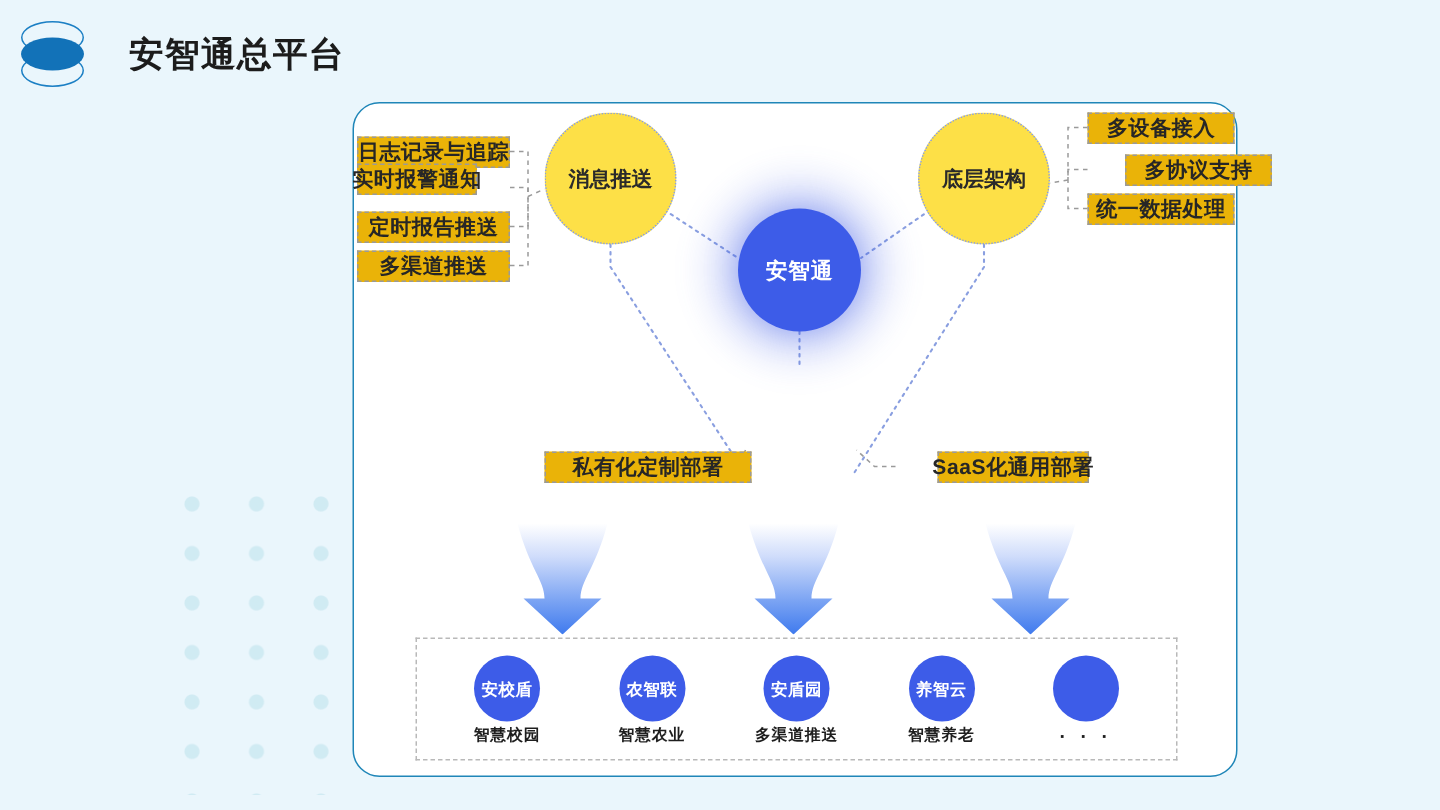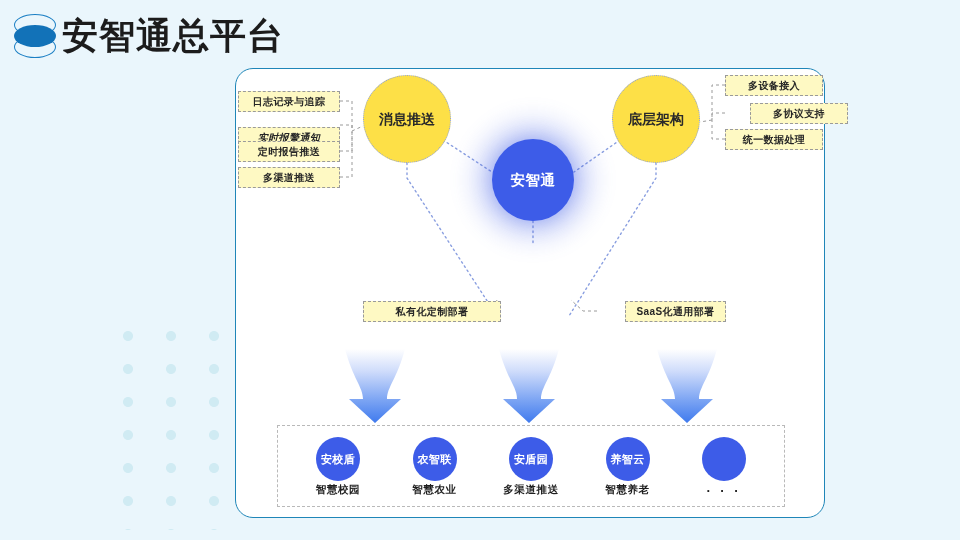--- a/index.html
+++ b/index.html
@@ -44,22 +44,22 @@
   }
   #logo .ring.top { top: 1px; }
   #logo .ring.bot { top: 23px; }
   #logo .core {
     position: absolute; left: 2px; top: 12px;
     width: 42px; height: 22px;
     background: #1272b8;
     border-radius: 50%;
   }
   #title {
-    margin-left: 4px;
-    font-size: 36px;
+    margin-left: 28px;
+    font-size: 23px;
     font-weight: 700;
     color: #1c1c1c;
     letter-spacing: 1px;
   }
   
   #panel {
     position: absolute;
     left: 235px; top: 68px;
     width: 590px; height: 450px;
     background: #ffffff;
@@ -103,31 +103,31 @@
     color: #fff;
     font-size: 14.5px;
     font-weight: 700;
     letter-spacing: .5px;
     box-shadow: 0 0 22px rgba(62,92,231,.45);
   }
   
   .tag {
     position: absolute;
     border: 1.1px dashed #9a9a9a;
-    background: #fef9c3;
+    background: #eab308;
     color: #262626;
-    font-size: 10px;
+    font-size: 14px;
     font-weight: 700;
     display: flex; align-items: center; justify-content: center;
     letter-spacing: .4px;
     white-space: nowrap;
   }
   
   #tag-l0 { left: 238px; top: 91px;  width: 102px; height: 21px; }
-  #tag-l1 { left: 238px; top: 127px; width: 102px; height: 21px; font-style: italic; }
+  #tag-l1 { left: 238px; top: 109px; width: 80px; height: 21px; }
   #tag-l2 { left: 238px; top: 141px; width: 102px; height: 21px; }
   #tag-l3 { left: 238px; top: 167px; width: 102px; height: 21px; }
   
   #tag-r0 { left: 725px; top: 75px;  width: 98px; height: 21px; }
   #tag-r1 { left: 750px; top: 103px; width: 98px; height: 21px; }
   #tag-r2 { left: 725px; top: 129px; width: 98px; height: 21px; }
   
   #tag-d0 { left: 363px; top: 301px; width: 138px; height: 21px; }
   #tag-d1 { left: 625px; top: 301px; width: 101px; height: 21px; }
   

